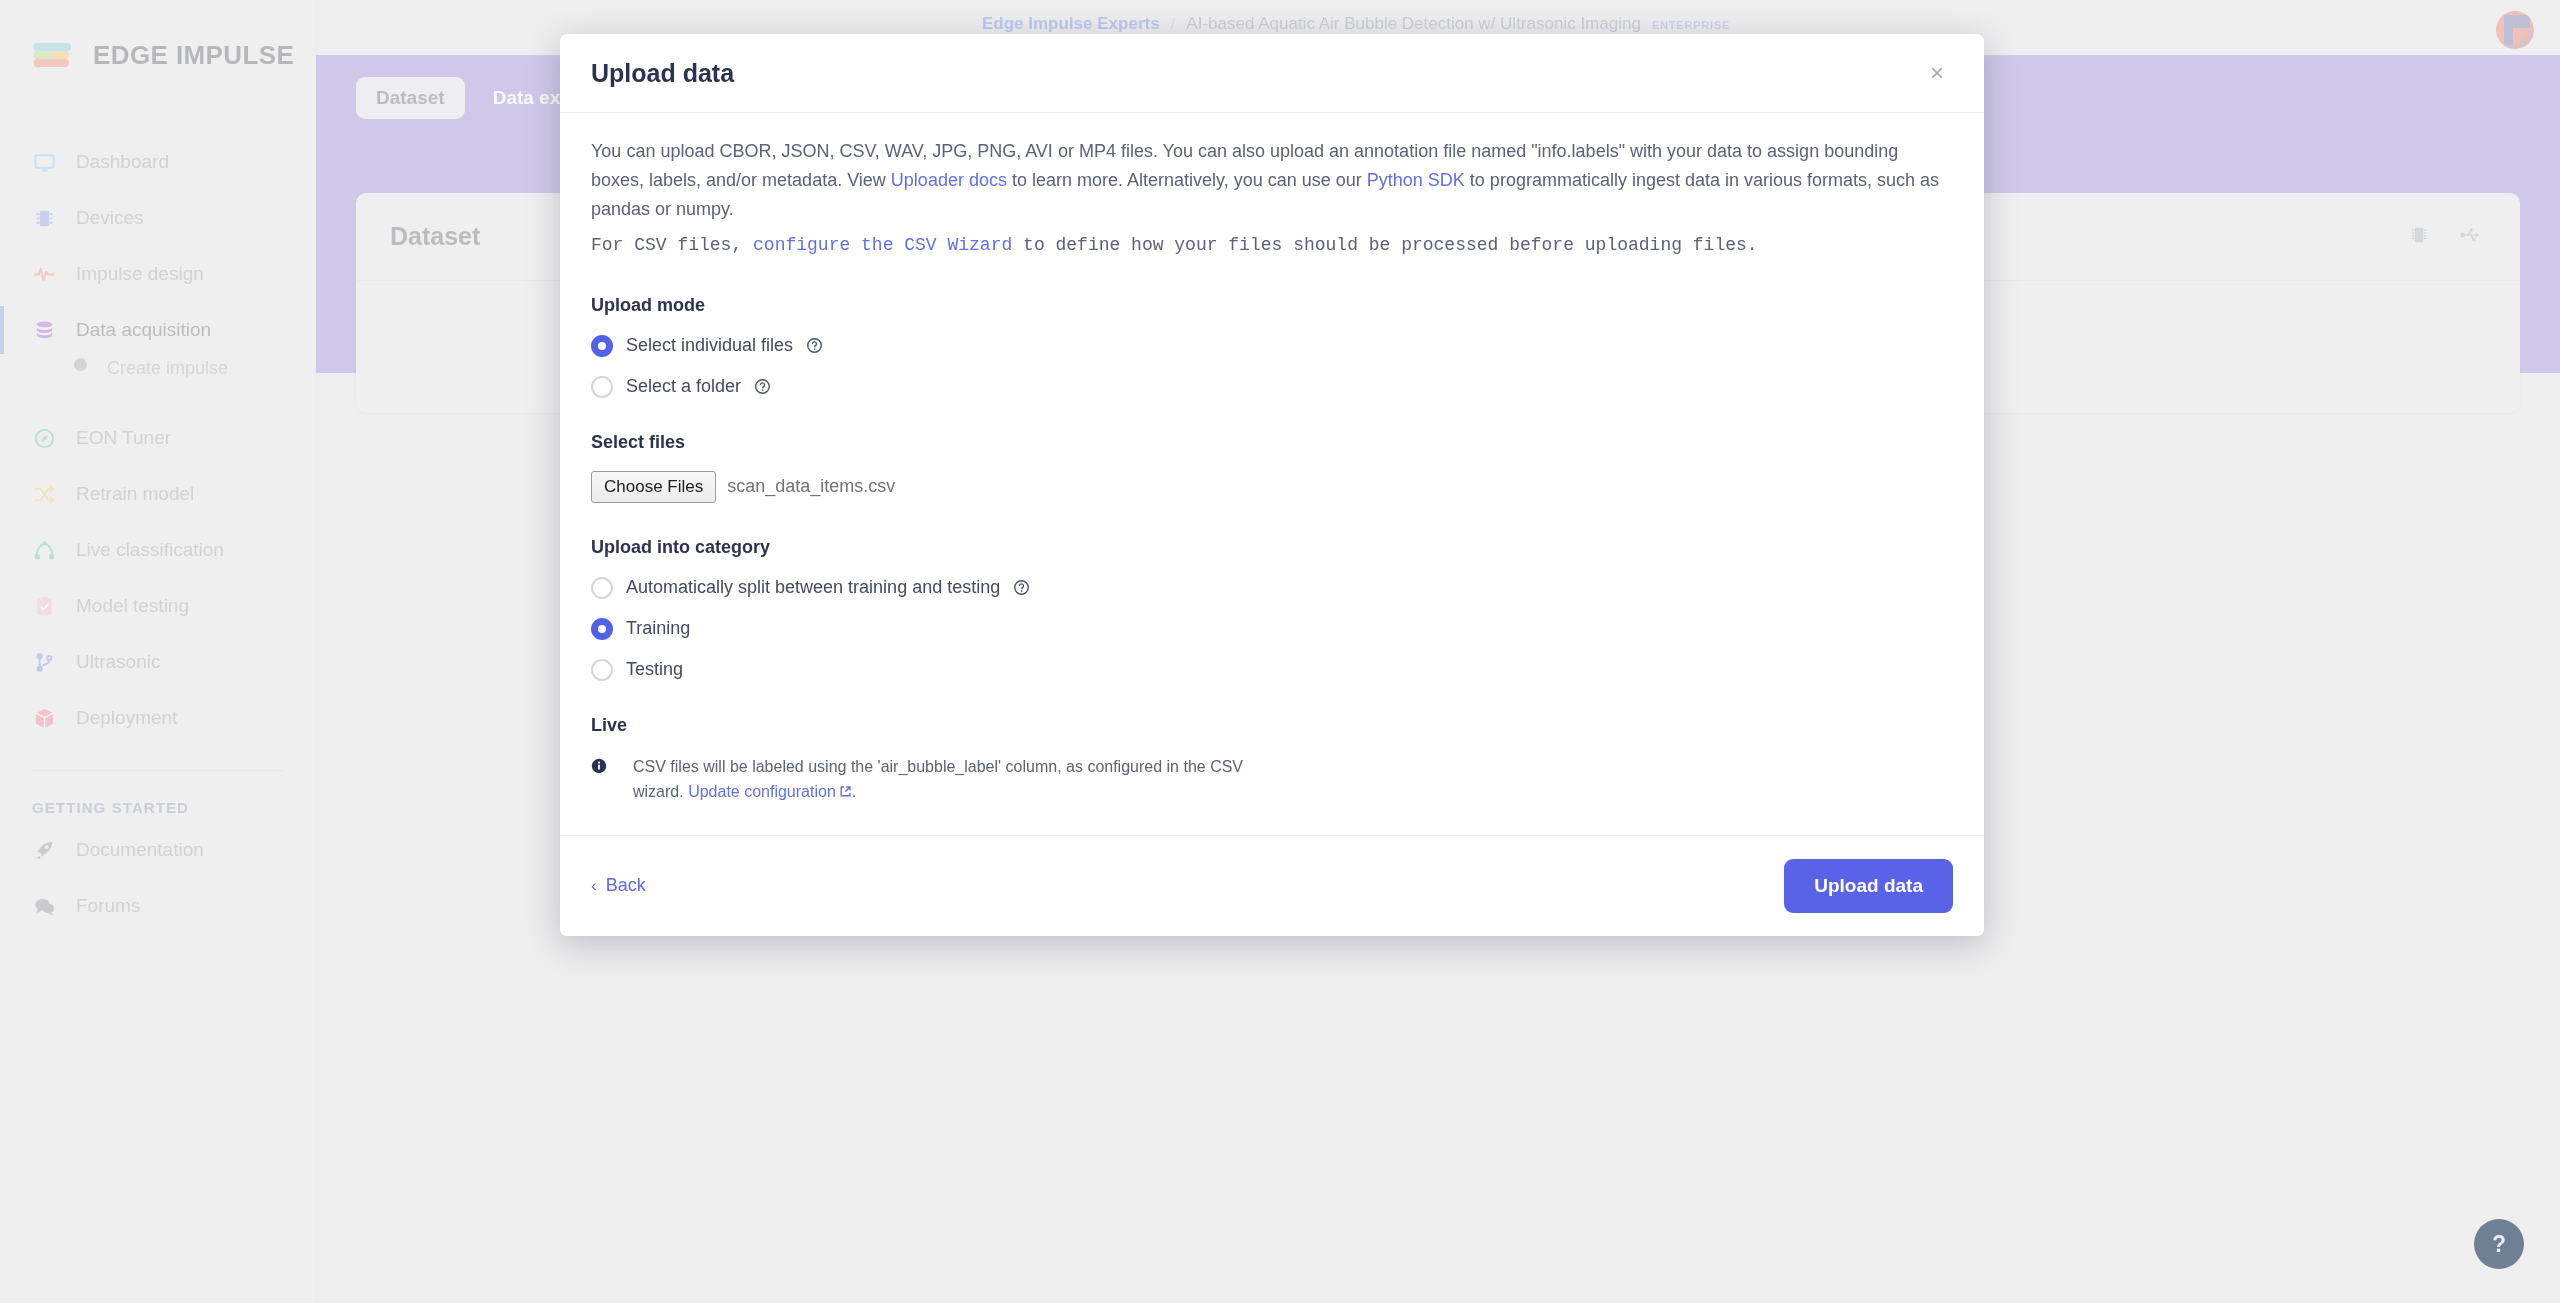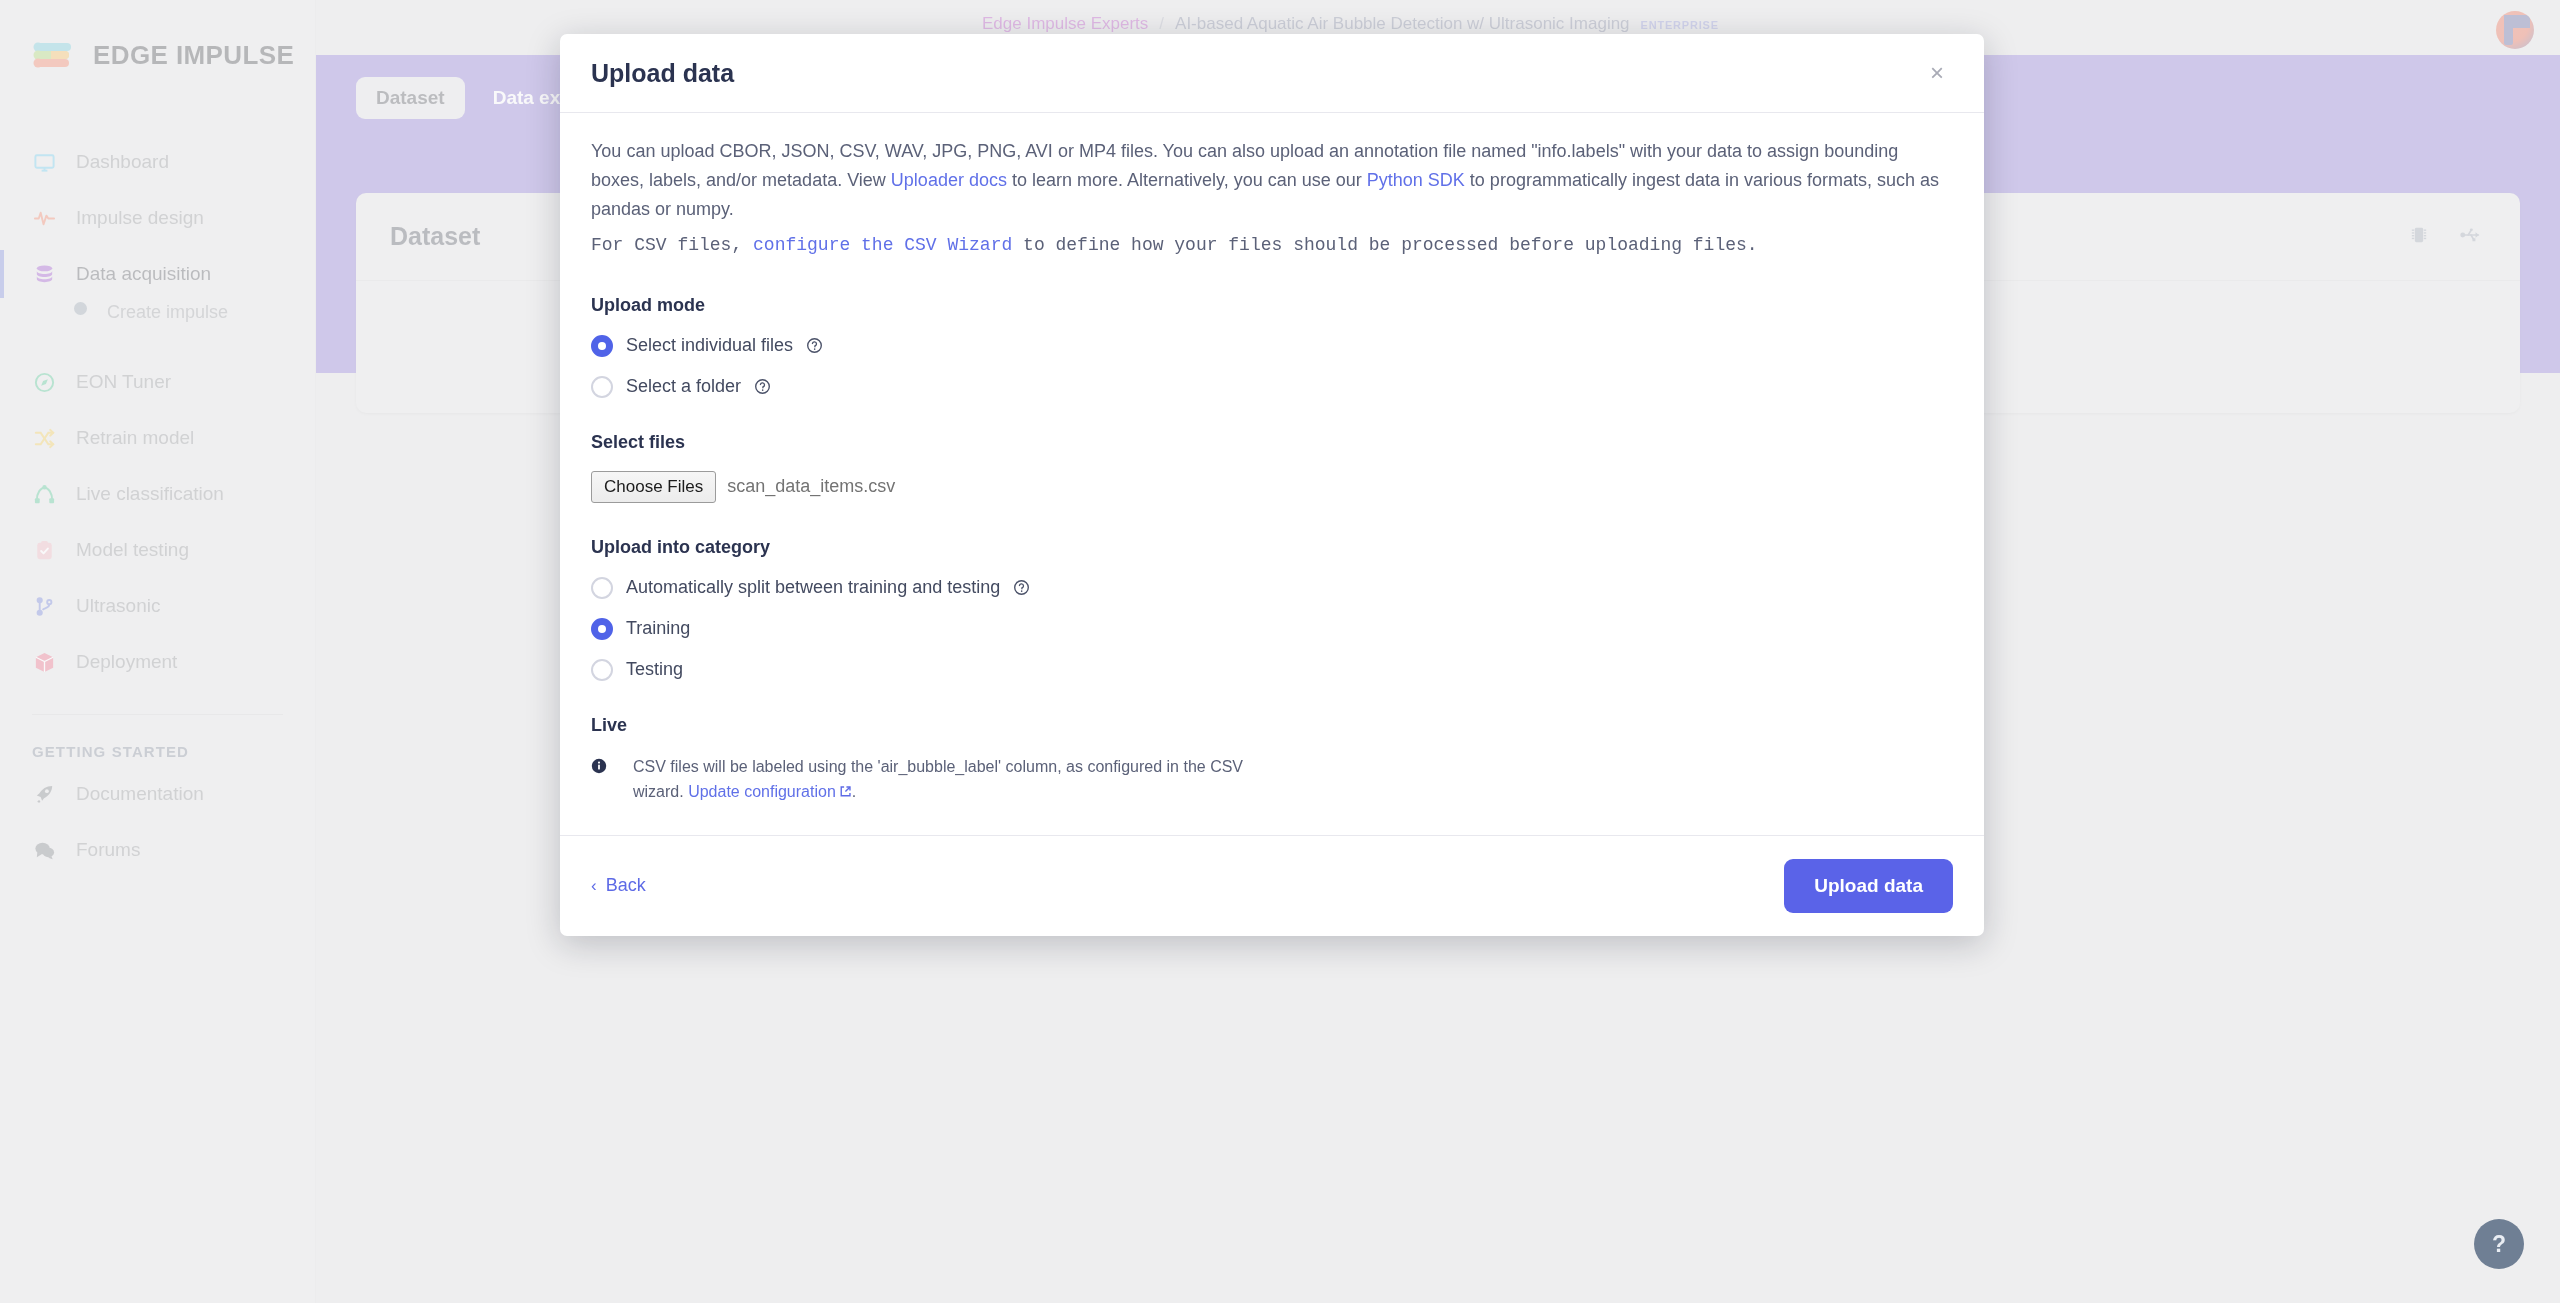--- a/index.html
+++ b/index.html
@@ -115,21 +115,21 @@
   .breadcrumb {
     position: absolute;
     left: 666px;
     top: 14px;
     display: flex;
     align-items: baseline;
     gap: 11px;
     font-size: 17px;
     white-space: nowrap;
   }
-  .bc-strong { color: #a21caf; font-weight: 400; }
+  .bc-strong { color: #1d4ed8; font-weight: 700; }
   .bc-sep { color: #9b9fae; }
   .bc-title { color: #5c6480; }
   .bc-badge {
     font-size: 11px;
     font-weight: 700;
     letter-spacing: 0.8px;
     color: #6f77c9;
   }
   .avatar {
     position: absolute;
@@ -418,20 +418,36 @@
         <span class="nav-ico">
           <svg viewBox="0 0 24 24" width="23" height="23" fill="none" stroke="#39b6e0" stroke-width="2">
             <rect x="2.5" y="4.5" width="19" height="13" rx="1.5"></rect>
             <line x1="9" y1="20.5" x2="15" y2="20.5"></line>
             <line x1="12" y1="17.5" x2="12" y2="20.5"></line>
           </svg>
         </span>
         <span>Dashboard</span>
       </div>
 
+      <div class="nav-item">
+        <span class="nav-ico">
+          <svg viewBox="0 0 24 24" width="23" height="23">
+            <rect x="7" y="4" width="10" height="16" rx="2" fill="#5669d6"></rect>
+            <g fill="#5669d6">
+              <rect x="3.5" y="6.5" width="3" height="1.8"></rect>
+                <rect x="3.5" y="11" width="3" height="1.8"></rect>
+                <rect x="3.5" y="15.5" width="3" height="1.8"></rect>
+              <rect x="17.5" y="6.5" width="3" height="1.8"></rect>
+                <rect x="17.5" y="11" width="3" height="1.8"></rect>
+                <rect x="17.5" y="15.5" width="3" height="1.8"></rect>
+            </g>
+          </svg>
+        </span>
+        <span>Devices</span>
+      </div>
 
       <div class="nav-item">
         <span class="nav-ico">
           <svg viewBox="0 0 24 24" width="23" height="23" fill="none" stroke="#e8552d" stroke-width="2" stroke-linejoin="round" stroke-linecap="round">
             <polyline points="2,12 6,12 8,6 11,18 14,9 16,12 22,12"></polyline>
           </svg>
         </span>
         <span>Impulse design</span>
       </div>
 

